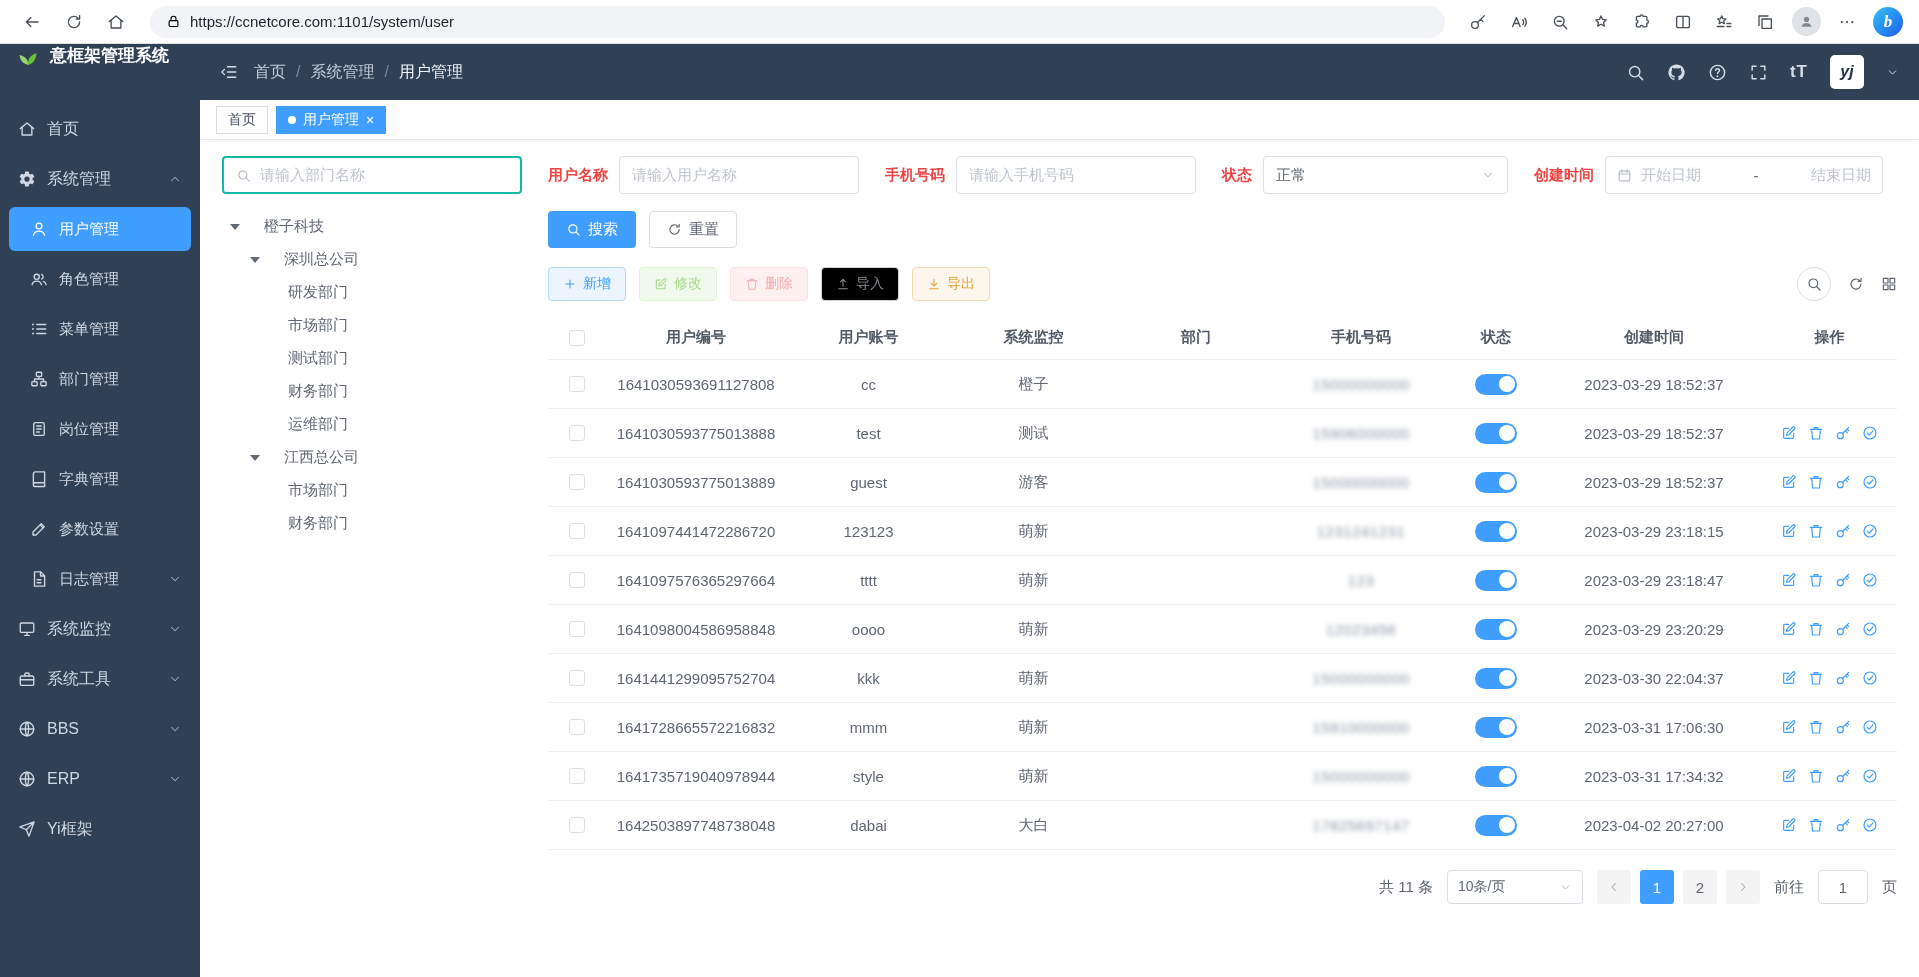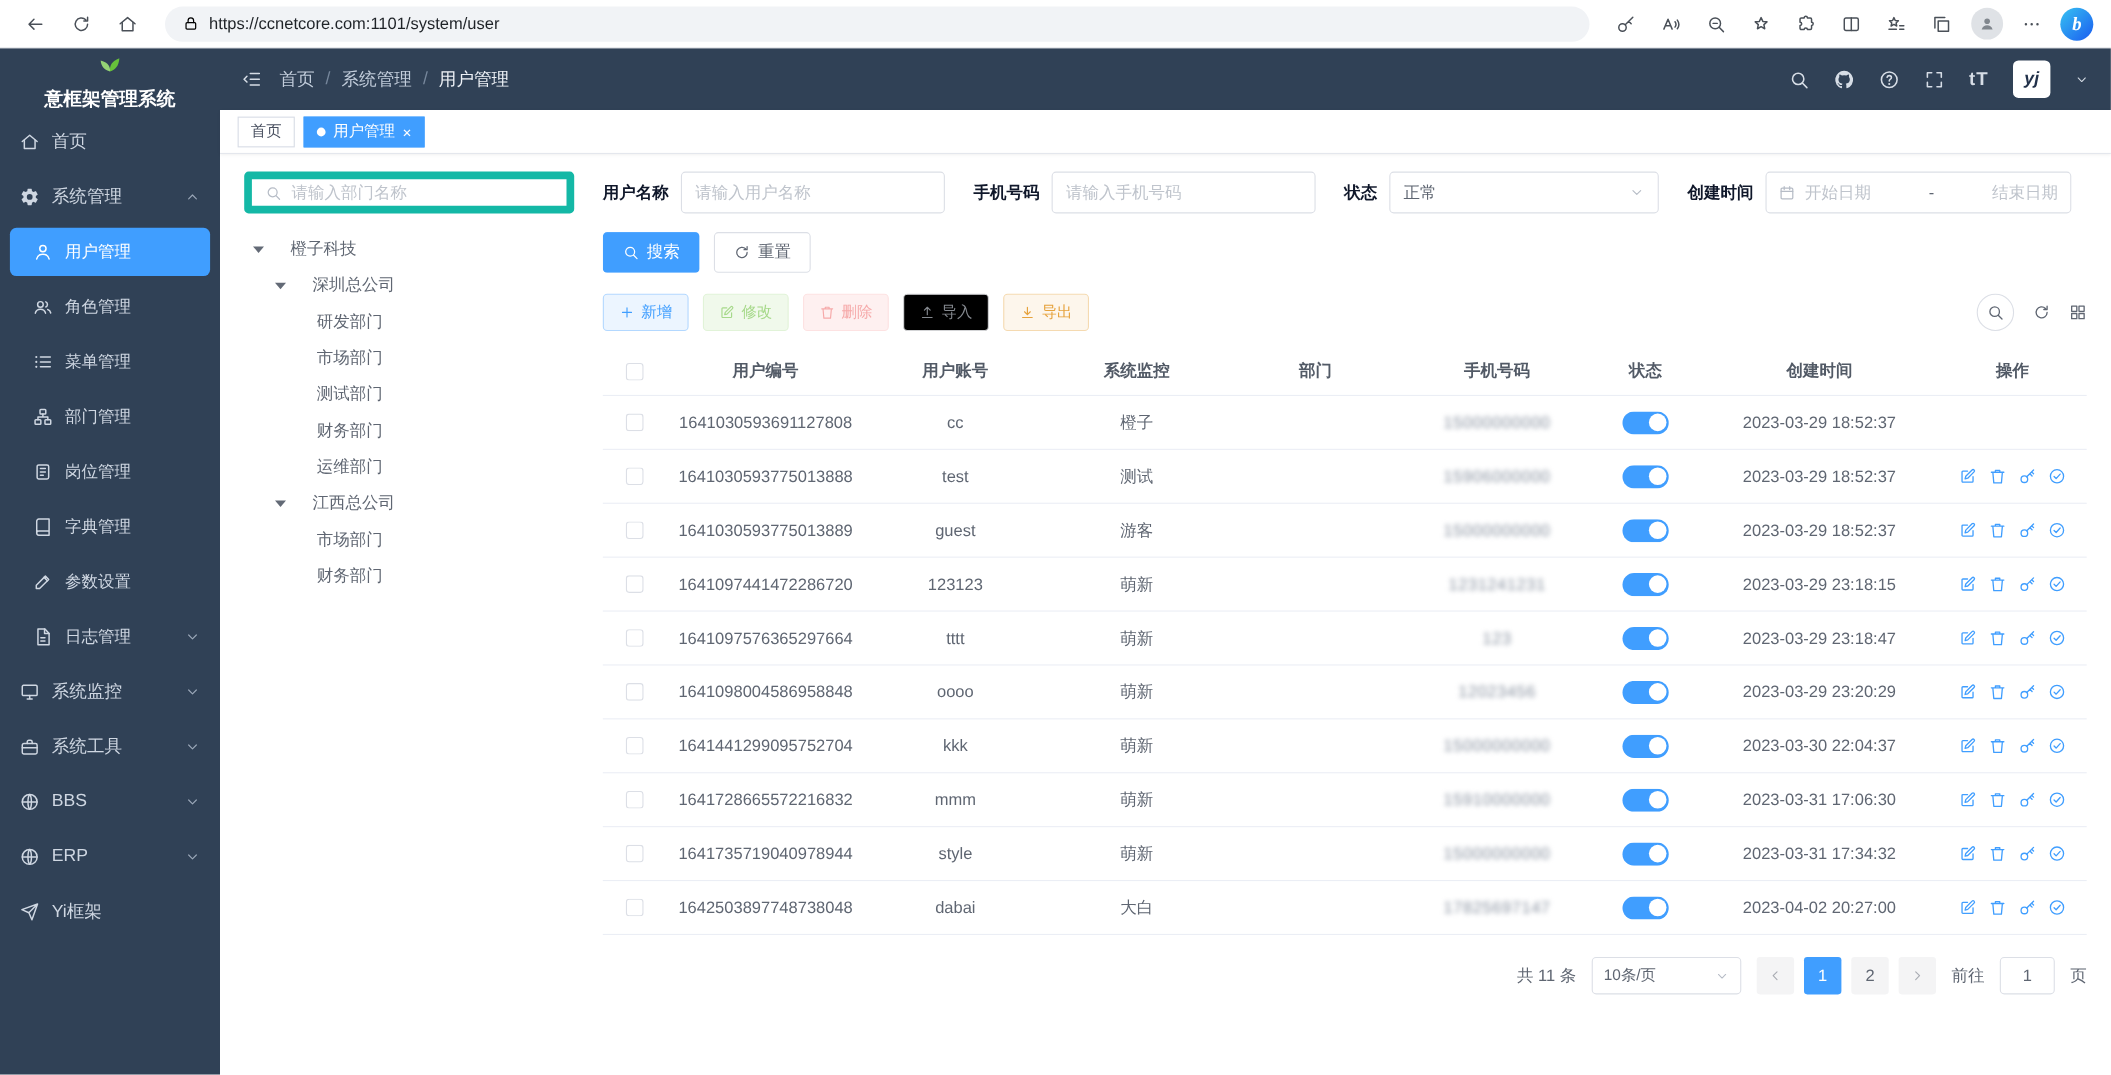--- a/index.html
+++ b/index.html
@@ -13,21 +13,21 @@
   .addr .si { width:15px; height:15px; color:#5f6票368; }
   .addr span { font-size:15px; color:#1f2328; }
   .chrome-right { display:flex; align-items:center; gap:7px; }
   .chrome-right .ibtn { width:34px; }
   .avatar-circ { width:29px; height:29px; border-radius:50%; background:#dfe2e6; color:#81878e; display:flex; align-items:center; justify-content:center; }
   .bing { width:30px; height:30px; border-radius:50%; background:linear-gradient(135deg,#37c2f2,#1a5cf0); color:#fff; font-weight:bold; font-style:italic; display:flex; align-items:center; justify-content:center; font-size:17px; font-family:"Liberation Serif",serif; }
 
   
   .app { display:flex; height:933px; }
   .sidebar { width:200px; background:#304156; flex:none; color:#c9d3df; }
-  .logo { height:60px; display:flex; align-items:center; gap:10px; padding:0 16px; color:#fff; font-weight:bold; font-size:17px;flex-direction:column; }
+  .logo { height:60px; display:flex; align-items:flex-start; gap:10px; padding:0 16px; color:#fff; font-weight:bold; font-size:17px; }
   .mi { height:50px; display:flex; align-items:center; gap:11px; padding:0 18px; font-size:16px; color:#cfd7e2; cursor:pointer; }
   .mi .chev { margin-left:auto; width:14px; height:14px; color:#9aa7b8; }
   .chev.up { transform:rotate(180deg); }
   .submenu .mi { padding-left:30px; font-size:15px; }
   .mi.active { background:#409eff; color:#fff; border-radius:6px; margin:3px 9px; height:44px; padding-left:21px; }
 
   .main { flex:1; display:flex; flex-direction:column; min-width:0; }
   .hdr { height:56px; background:#304156; display:flex; align-items:center; padding:0 20px; gap:16px; color:#d6dde6; flex:none; }
   .crumbs { display:flex; align-items:center; gap:10px; font-size:16px; }
   .crumbs .sep { color:#76879c; }
@@ -41,32 +41,32 @@
   .tabbar { height:40px; background:#fff; border-bottom:1px solid #e4e7ed; display:flex; align-items:center; padding:0 16px; gap:8px; flex:none; box-shadow:0 1px 3px rgba(0,0,0,.06); }
   .tab { height:28px; border:1px solid #d8dce5; background:#fff; color:#495060; font-size:14px; display:inline-flex; align-items:center; gap:7px; padding:0 11px; cursor:pointer; }
   .tab.active { background:#409eff; border-color:#409eff; color:#fff; }
   .dot { width:8px; height:8px; border-radius:50%; background:#fff; }
   .tab .x { font-size:14px; line-height:1; }
 
   .content { flex:1; display:flex; gap:26px; padding:16px 22px 0 22px; min-height:0; }
 
   
   .left { width:300px; flex:none; }
-  .sinput { height:38px; border:7px solid #14b8a6; border-radius:4px; display:flex; align-items:center; gap:9px; padding:0 12px; color:#bfc4cc; font-size:15px; }
+  .sinput { height:38px; border:2px solid #14b8a6; border-radius:4px; display:flex; align-items:center; gap:9px; padding:0 12px; color:#bfc4cc; font-size:15px; }
   .sinput .si { width:15px; height:15px; color:#b6bcc6; }
   .tree { margin-top:16px; }
   .tnode { height:33px; display:flex; align-items:center; gap:24px; color:#5f6672; font-size:15px; cursor:pointer; }
   .tnode.l0 { padding-left:8px; } .tnode.l1 { padding-left:28px; } .tnode.l2 { padding-left:66px; }
   .tri { width:0; height:0; border-left:5px solid transparent; border-right:5px solid transparent; border-top:6px solid #636a76; flex:none; }
 
   
   .right { flex:1; min-width:0; display:flex; flex-direction:column; }
   .frow { display:flex; align-items:center; gap:26px; flex-wrap:nowrap; }
   .fgrp { display:flex; align-items:center; gap:11px; }
-  .flabel { font-size:15px; font-weight:bold; color:#0f172a; white-space:nowrap; }
+  .flabel { font-size:15px; font-weight:bold; color:#ef4444; white-space:nowrap; }
   .finput { height:38px; border:1px solid #dcdfe6; border-radius:4px; display:flex; align-items:center; padding:0 12px; font-size:15px; color:#bfc4cc; background:#fff; }
   .finput.w { width:240px; }
   .fselect { width:245px; height:38px; border:1px solid #dcdfe6; border-radius:4px; display:flex; align-items:center; padding:0 12px; font-size:15px; color:#5f6672; }
   .fselect .chev { margin-left:auto; color:#b6bcc6; width:14px; height:14px; }
   .fdate { width:278px; height:38px; border:1px solid #dcdfe6; border-radius:4px; display:flex; align-items:center; gap:9px; padding:0 11px; font-size:15px; color:#bfc4cc; }
   .fdate .mid { color:#5f6672; flex:1; text-align:center; }
   .fdate .si { width:15px; height:15px; color:#b6bcc6; }
 
   .btnrow { margin-top:17px; display:flex; gap:13px; }
   .btn { height:37px; border-radius:4px; display:inline-flex; align-items:center; gap:7px; padding:0 17px; font-size:15px; cursor:pointer; border:1px solid transparent; }

